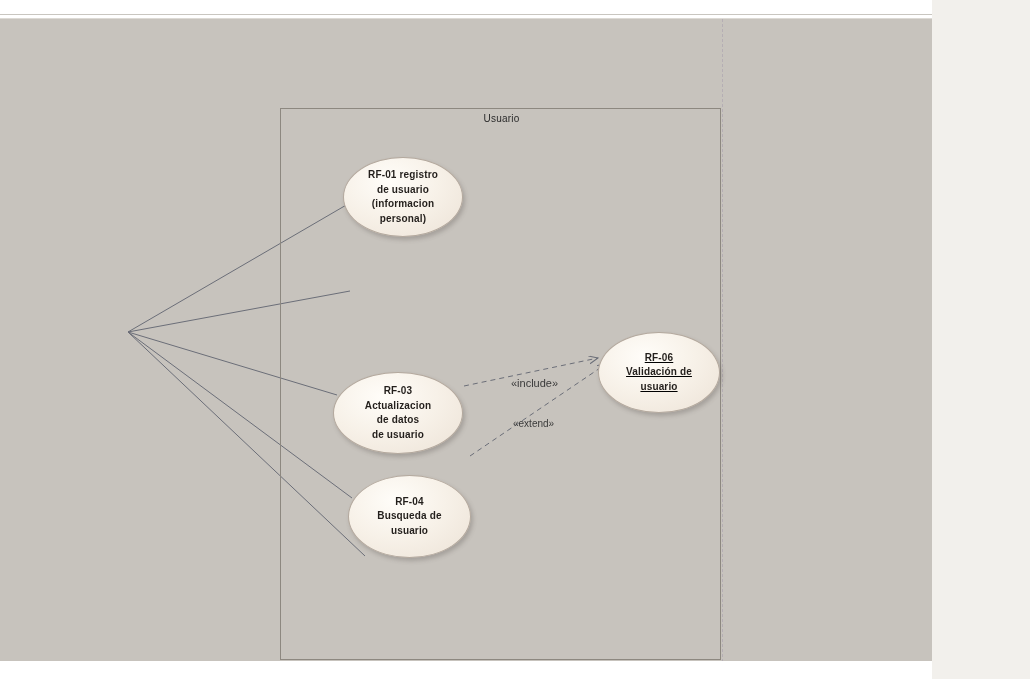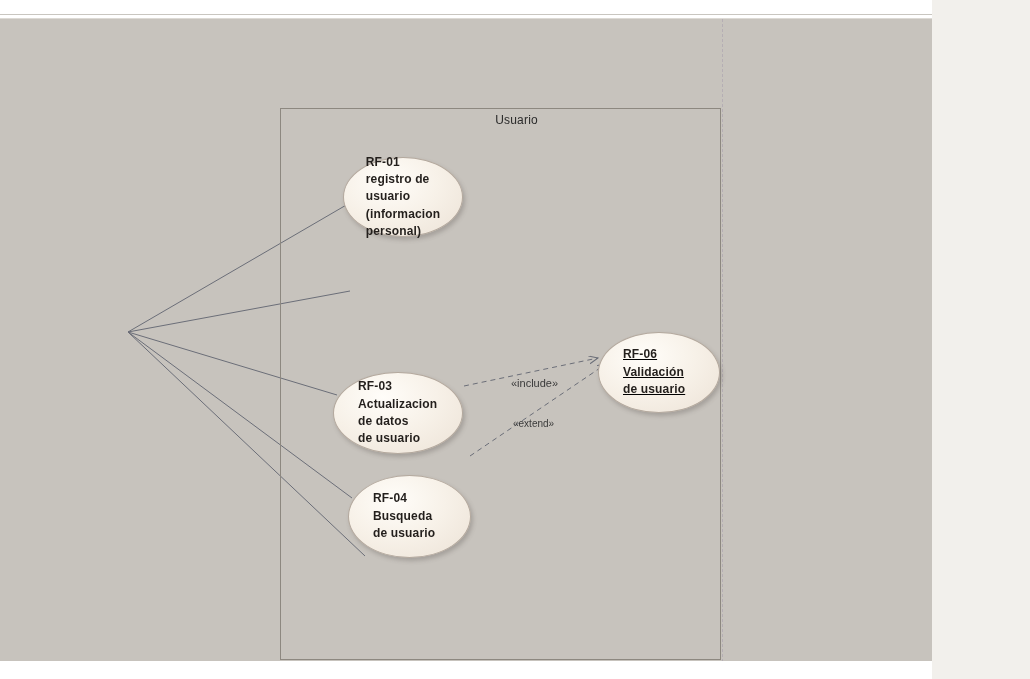--- a/index.html
+++ b/index.html
@@ -60,46 +60,46 @@
     left: 280px;
     top: 89px;
     width: 441px;
     height: 552px;
     border: 1px solid #8d8880;
     box-sizing: border-box;
     background: transparent;
   }
   #package-title {
     position: absolute;
-    left: 15px;
+    left: 0;
     top: 4px;
     width: 441px;
     text-align: center;
-    font-size: 12px;
+    font-size: 10px;
     color: #2b2b2b;
     letter-spacing: .2px;
   }
 
   
   .usecase {
     position: absolute;
     border-radius: 50%;
     border: 1px solid #b4a99e;
     background: radial-gradient(ellipse at 38% 30%, #fffdf9 0%, #f7f1e8 48%, #ece2d6 100%);
     box-shadow: 2px 3px 4px rgba(90,84,78,0.30);
     display: flex;
     align-items: center;
     justify-content: center;
     box-sizing: border-box;
   }
   .usecase-label {
-    font-size: 12px;
+    font-size: 10px;
     font-weight: bold;
     color: #231f1c;
-    text-align: left;
+    text-align: center;
     line-height: 1.45;
     padding: 0 24px;
     white-space: pre-line;
     letter-spacing: .15px;
   }
 
   
   #actor {
     position: absolute;
     left: 60px;

